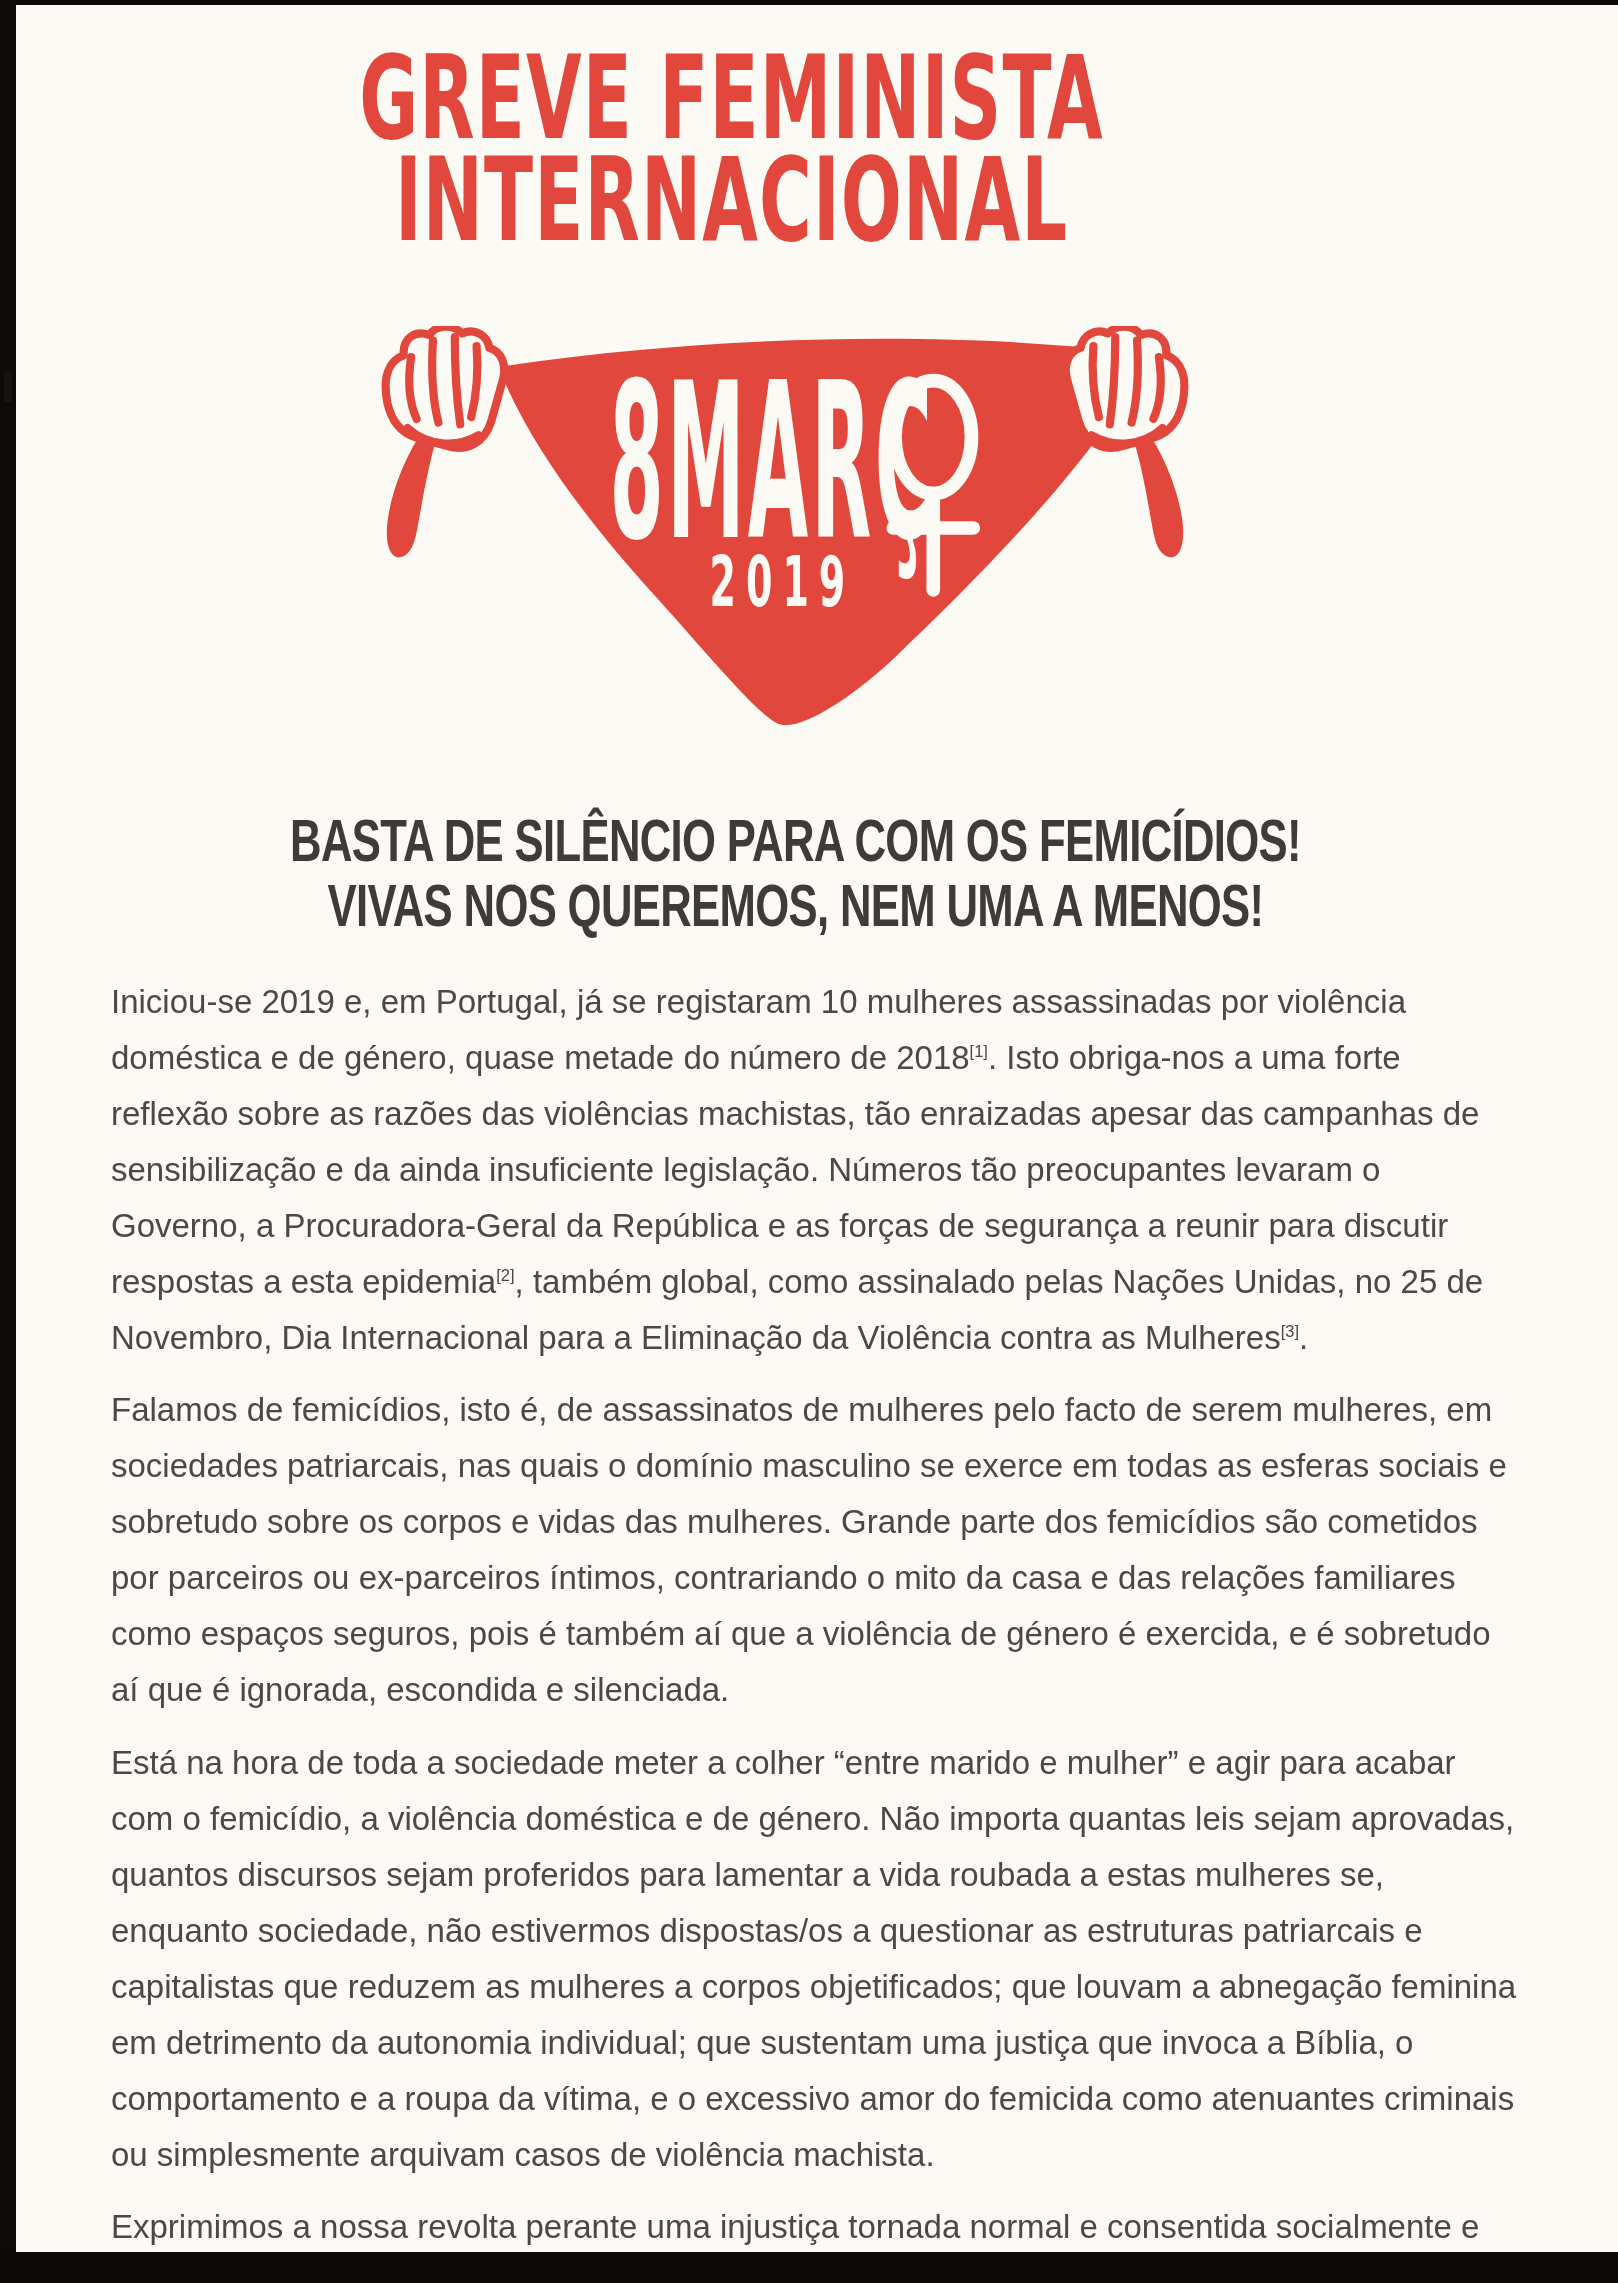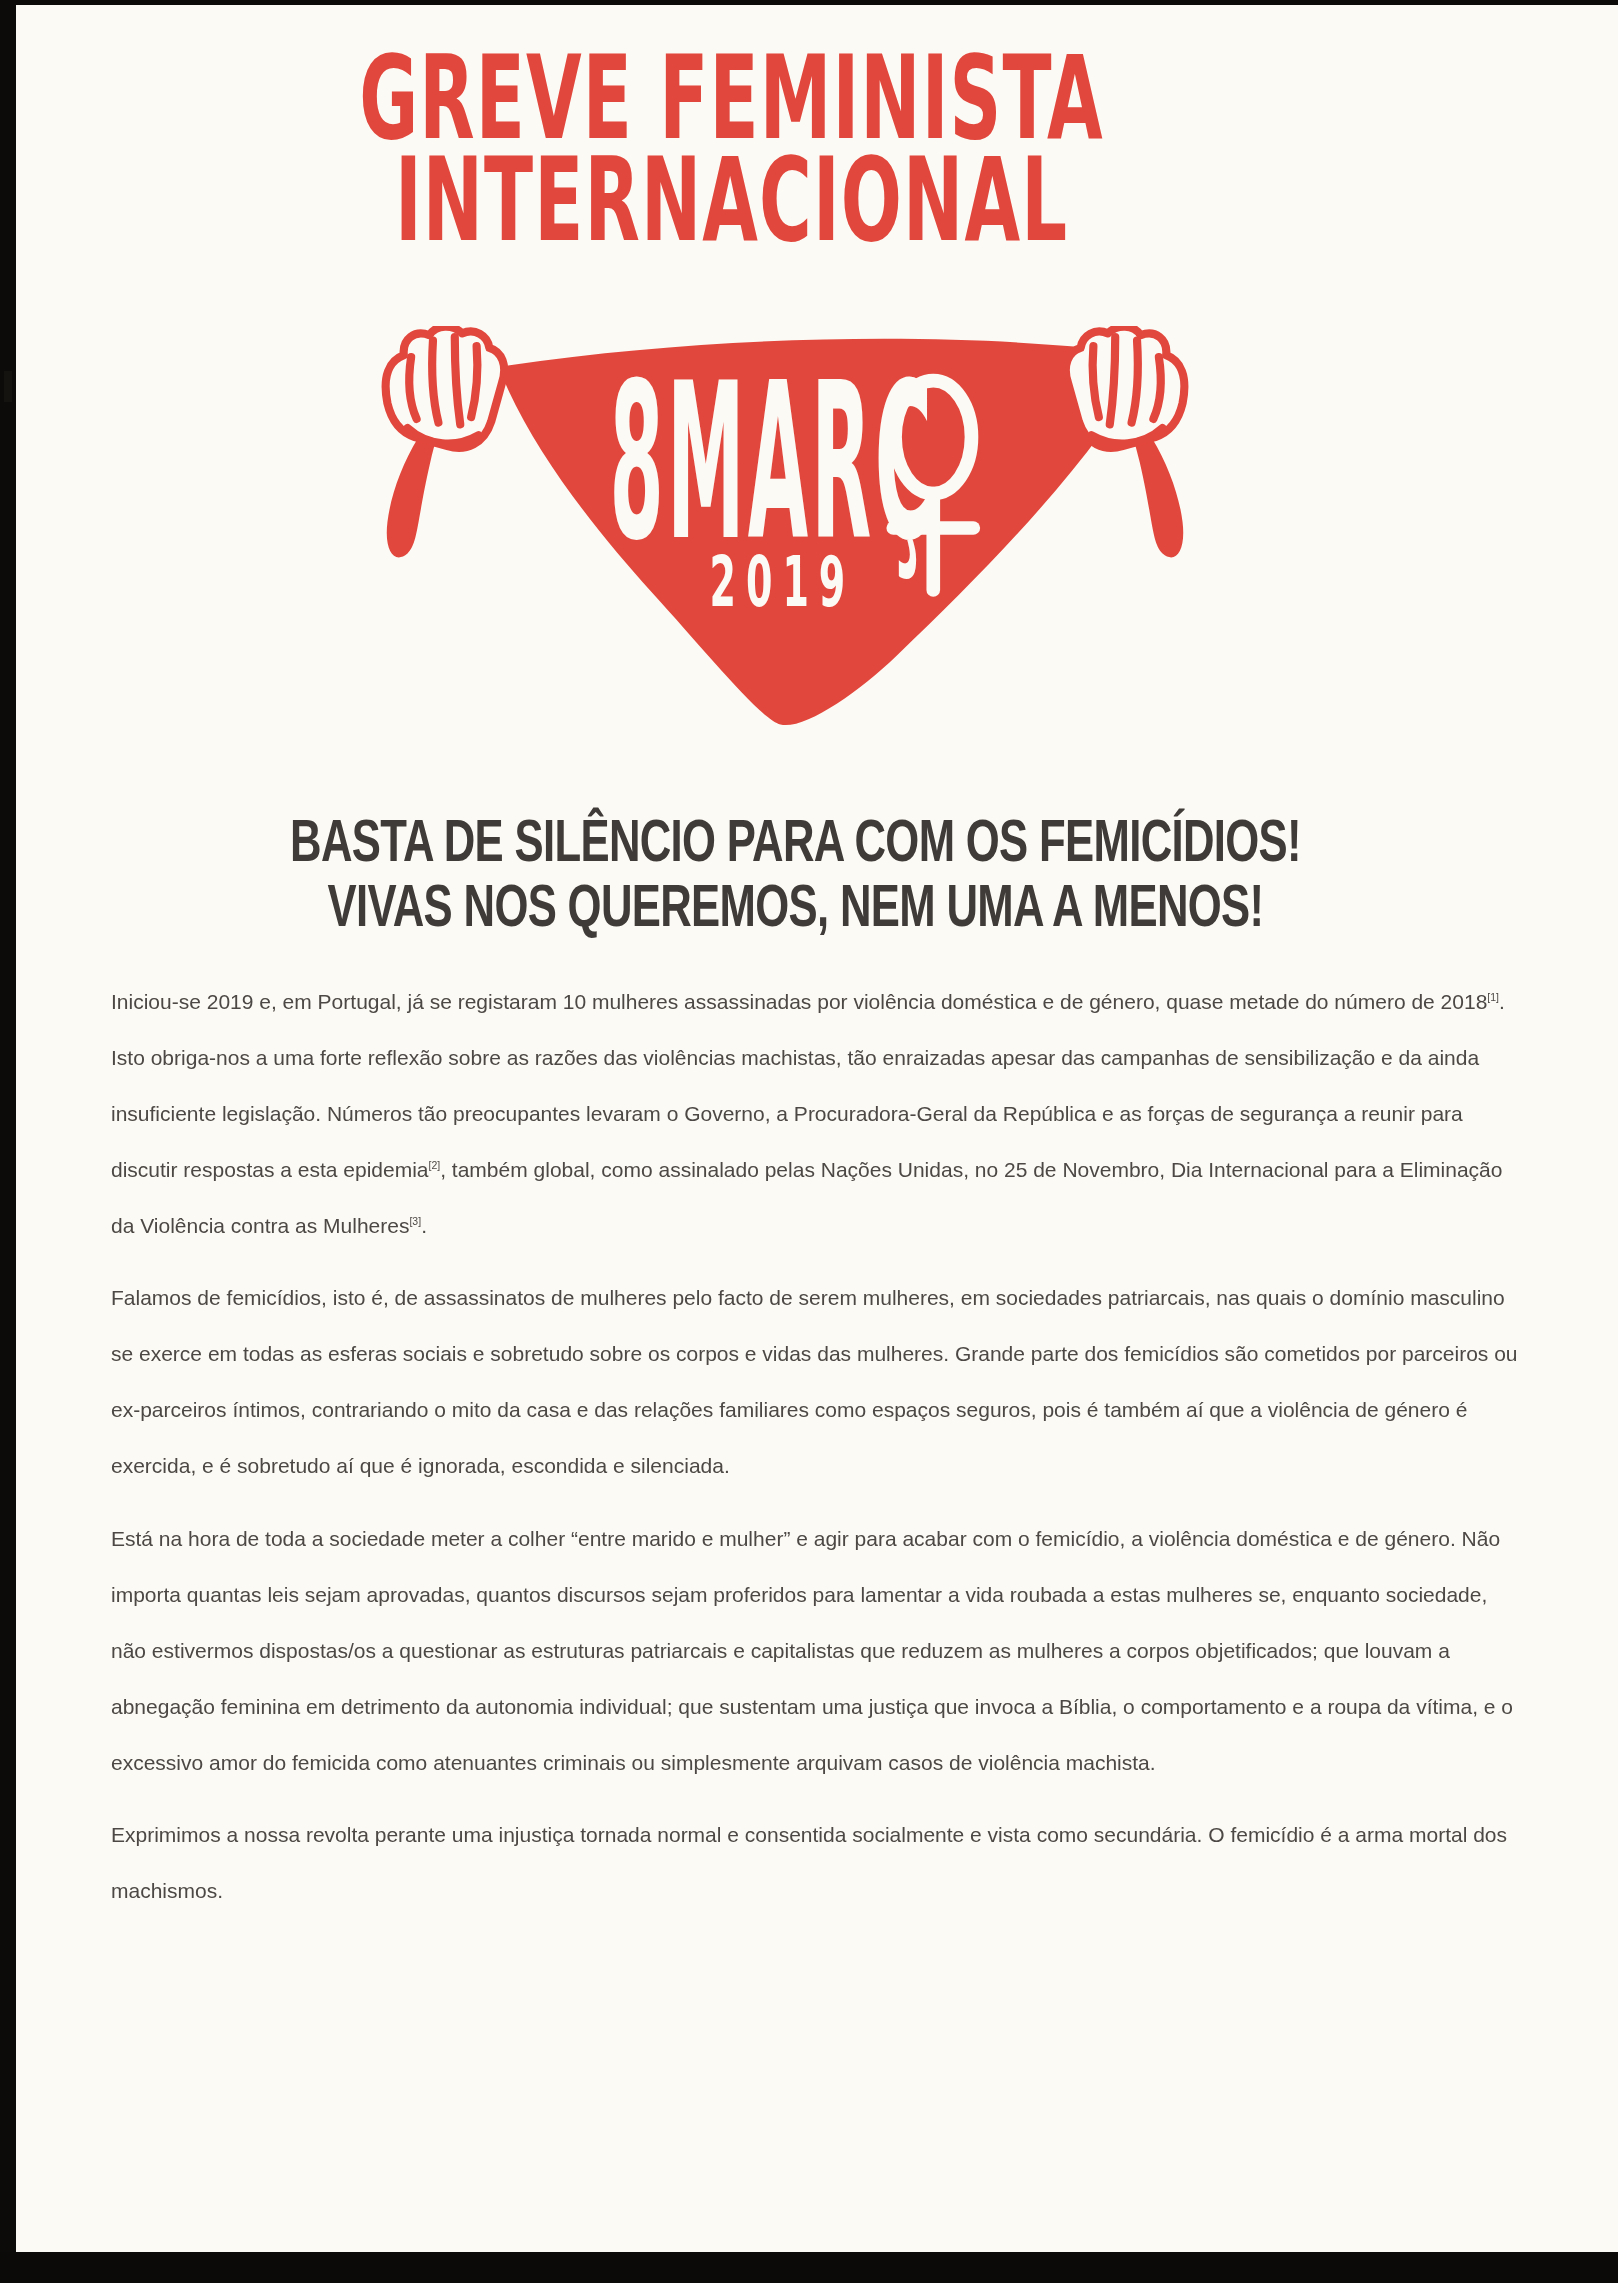--- a/index.html
+++ b/index.html
@@ -38,21 +38,21 @@
     font-size:59px;
     line-height:65px;
     letter-spacing:-0.9px;
     transform:scaleX(0.74);
   }
 
   .body-block{
     margin:35px 100px 0 111px;
   }
   .body-block p{
-    font-size:21px;
+    font-size:33px;
     line-height:56px;
     color:#4c4845;
     margin:0 0 16.4px 0;
   }
   .body-block sup{
     font-size:0.5em;
     line-height:0;
     vertical-align:super;
   }
 </style>

